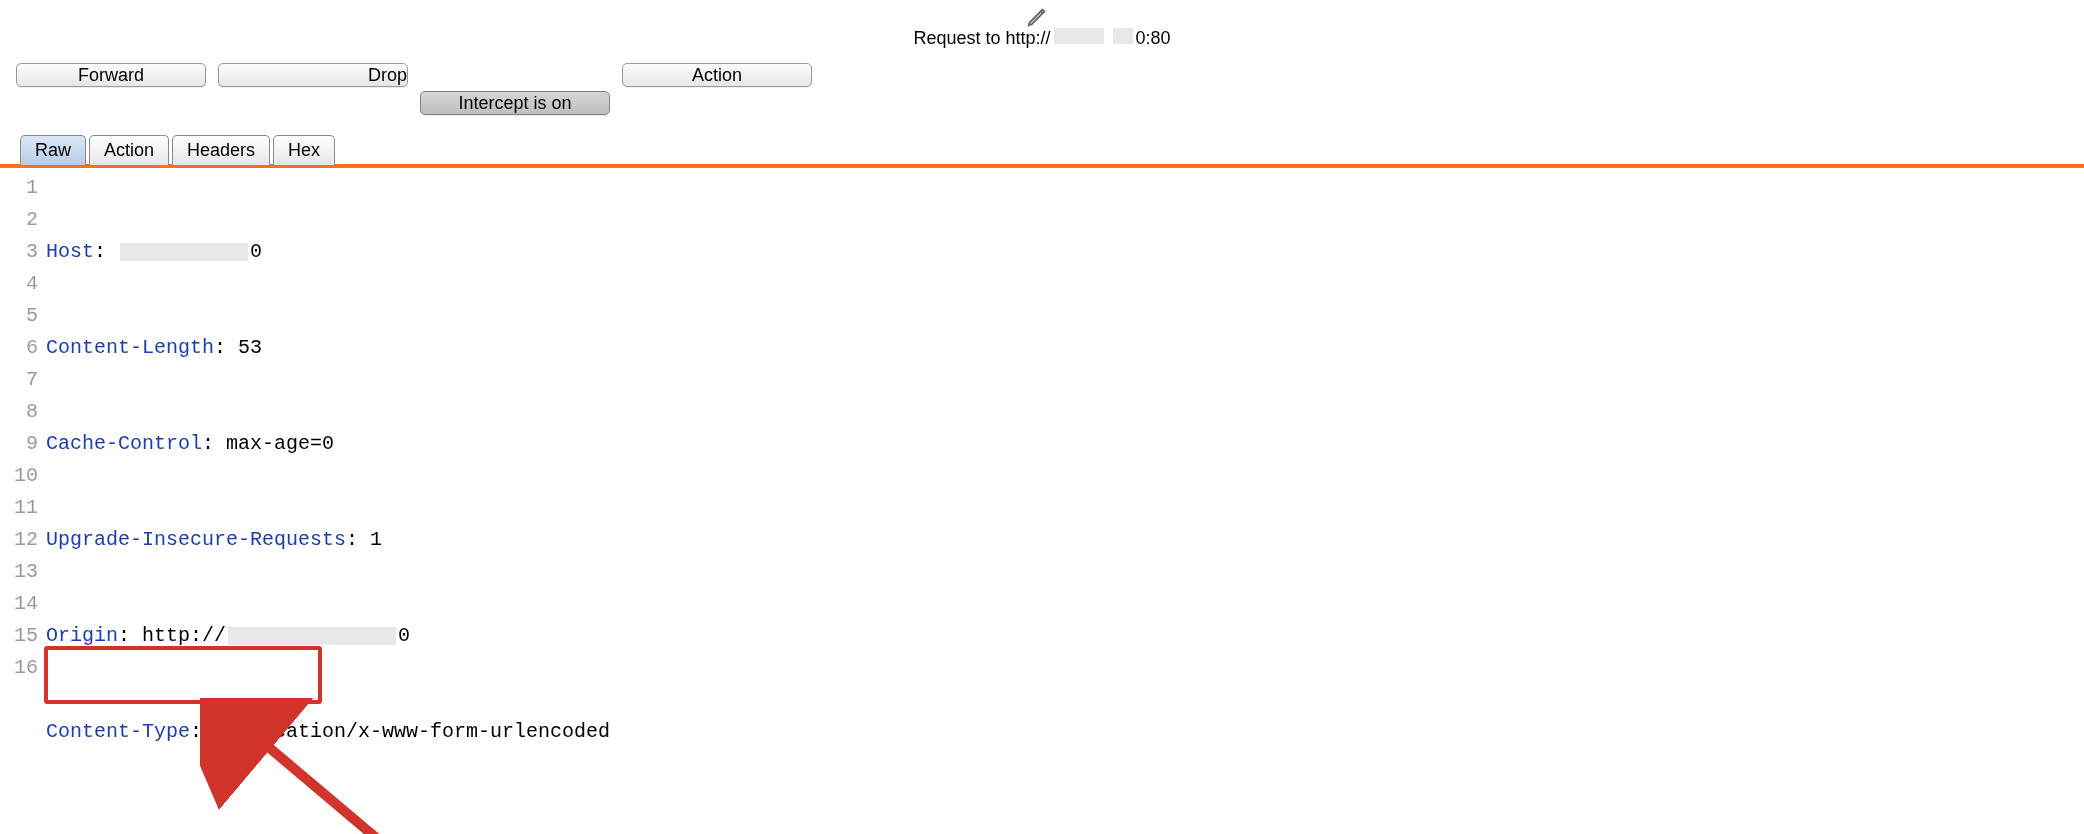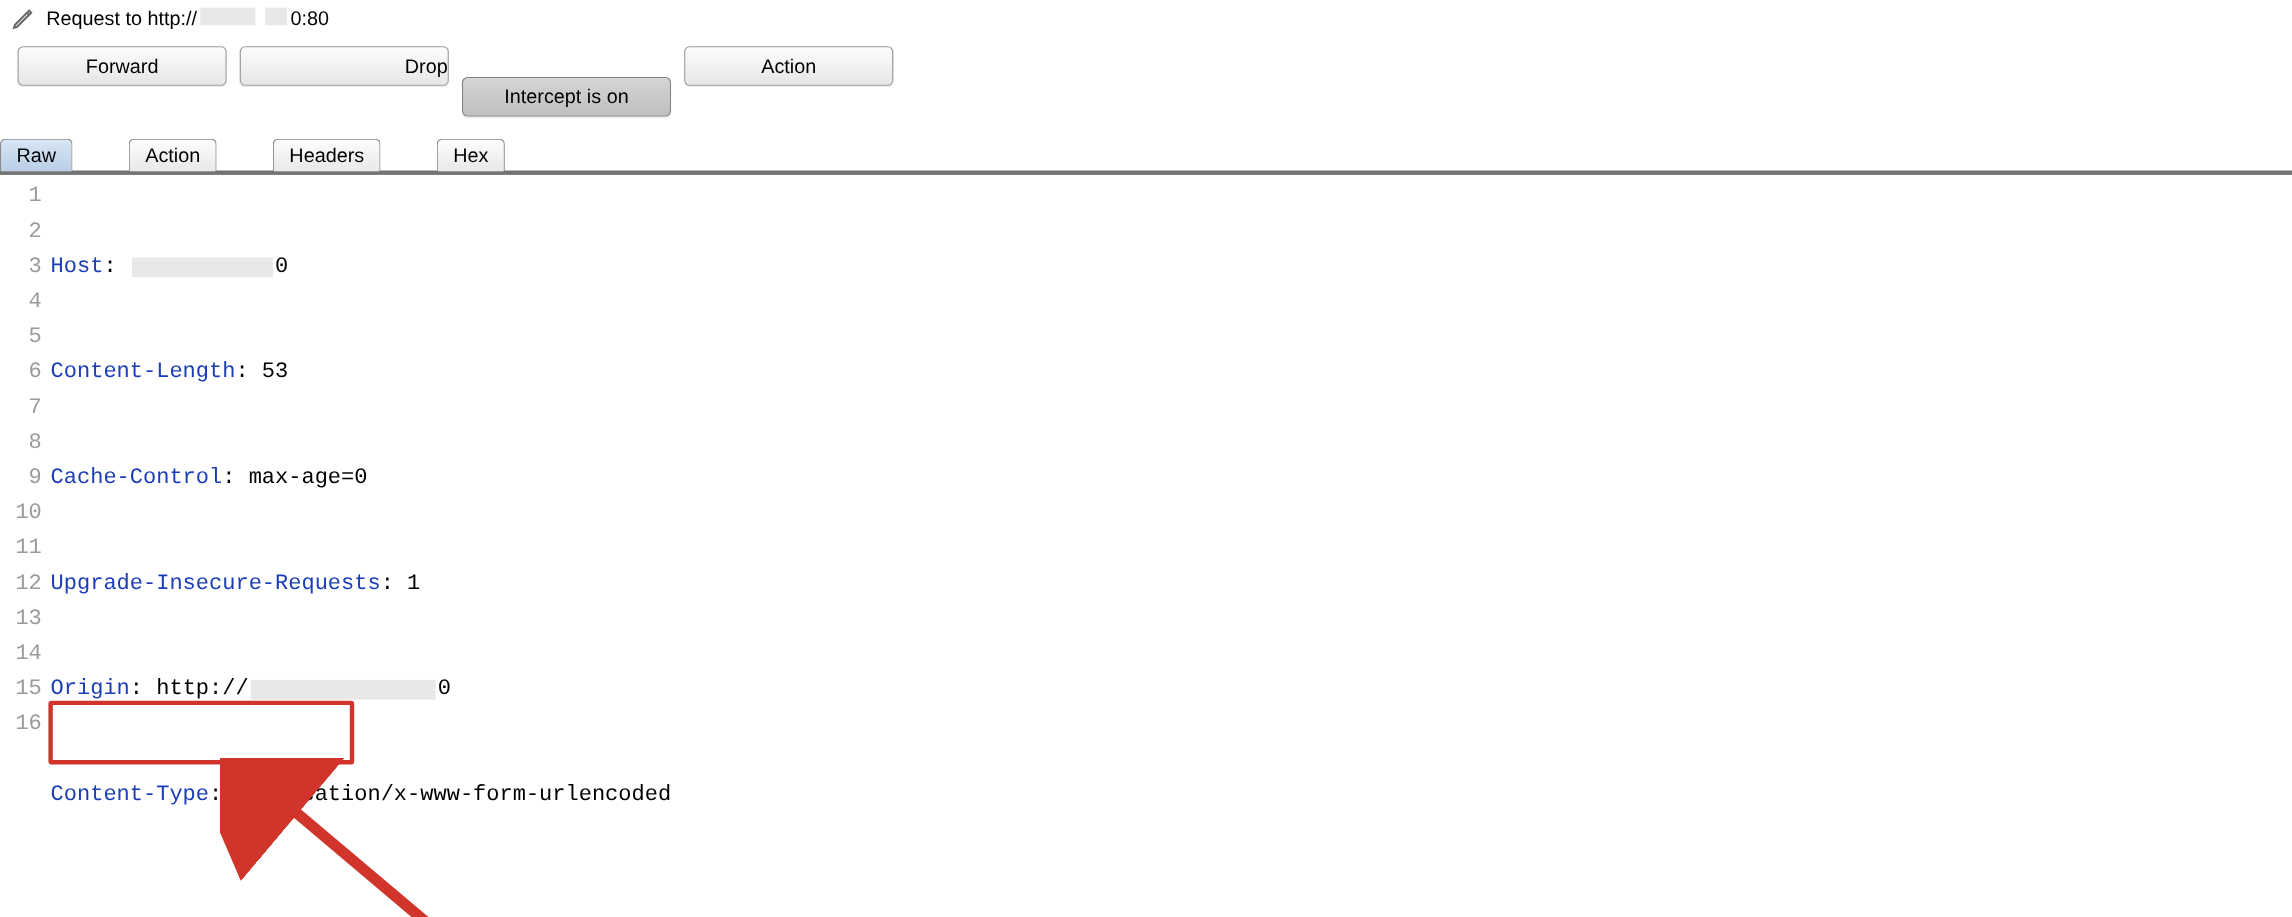--- a/index.html
+++ b/index.html
@@ -10,20 +10,21 @@
     background: #ffffff;
     font-family: Arial, sans-serif;
     color: #000;
     overflow: hidden;
   }
   .header {
     display: flex;
     align-items: center;
     padding: 6px 10px 4px;
     font-size: 18px;
+    flex-direction: column;
   }
   .header .pencil {
     width: 22px;
     height: 22px;
     margin-right: 10px;
     flex-shrink: 0;
   }
   .header .title-text {
     display: flex;
     align-items: baseline;
@@ -36,21 +37,21 @@
   }
   .redact-ip1 { width: 50px; margin: 0 3px; }
   .redact-ip2 { width: 20px; margin: 0 3px 0 6px; }
 
   .toolbar {
     display: flex;
     gap: 12px;
     padding: 10px 16px 14px;
   }
   .btn {
-    height: 36px;
+    height: 24px;
     border: 1px solid #9a9a9a;
     border-radius: 5px;
     background: linear-gradient(#fdfdfd, #e6e6e6);
     font-size: 18px;
     padding: 0;
     cursor: pointer;
     box-shadow: 0 1px 1px rgba(0,0,0,0.08);
   }
   .btn.active {
     background: linear-gradient(#d5d5d5,#bfbfbf);
@@ -58,23 +59,23 @@
     margin-top: 28px;
   }
   .btn-forward  { width: 190px; }
   .btn-drop     { width: 190px; text-align: right; }
   .btn-intercept{ width: 190px; }
   .btn-action   { width: 190px; }
 
   .tabbar {
     display: flex;
     align-items: flex-end;
-    border-bottom: 4px solid #737373;
+    padding-left: 20px;
+    border-bottom: 4px solid #f97316;
     height: 35px;
-    gap: 48px;
   }
   .tab {
     border: 1px solid #8a8a8a;
     border-bottom: none;
     border-top-left-radius: 5px;
     border-top-right-radius: 5px;
     background: linear-gradient(#fdfdfd,#e8e8e8);
     font-size: 18px;
     padding: 4px 14px;
     margin-right: 3px;

